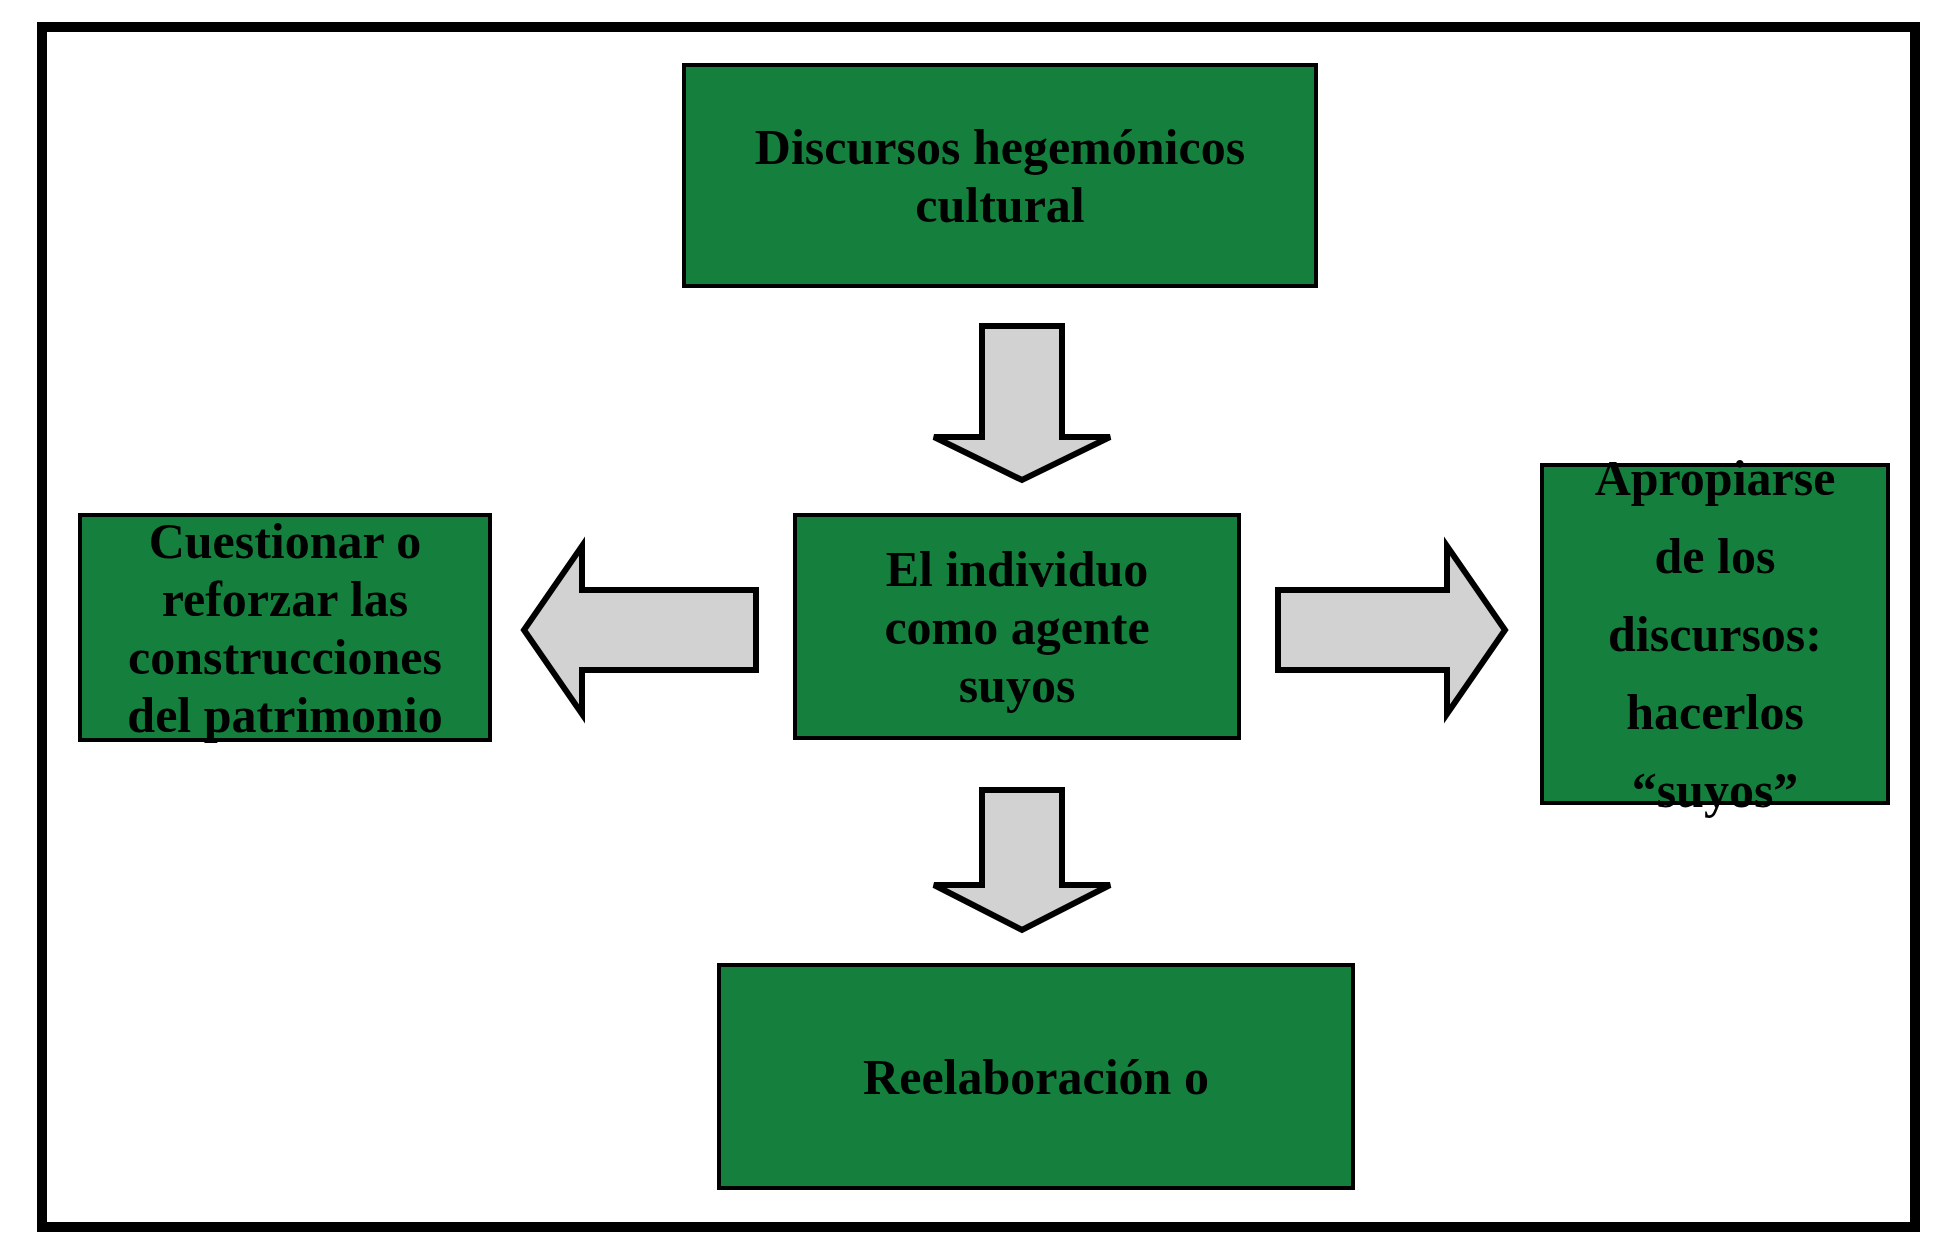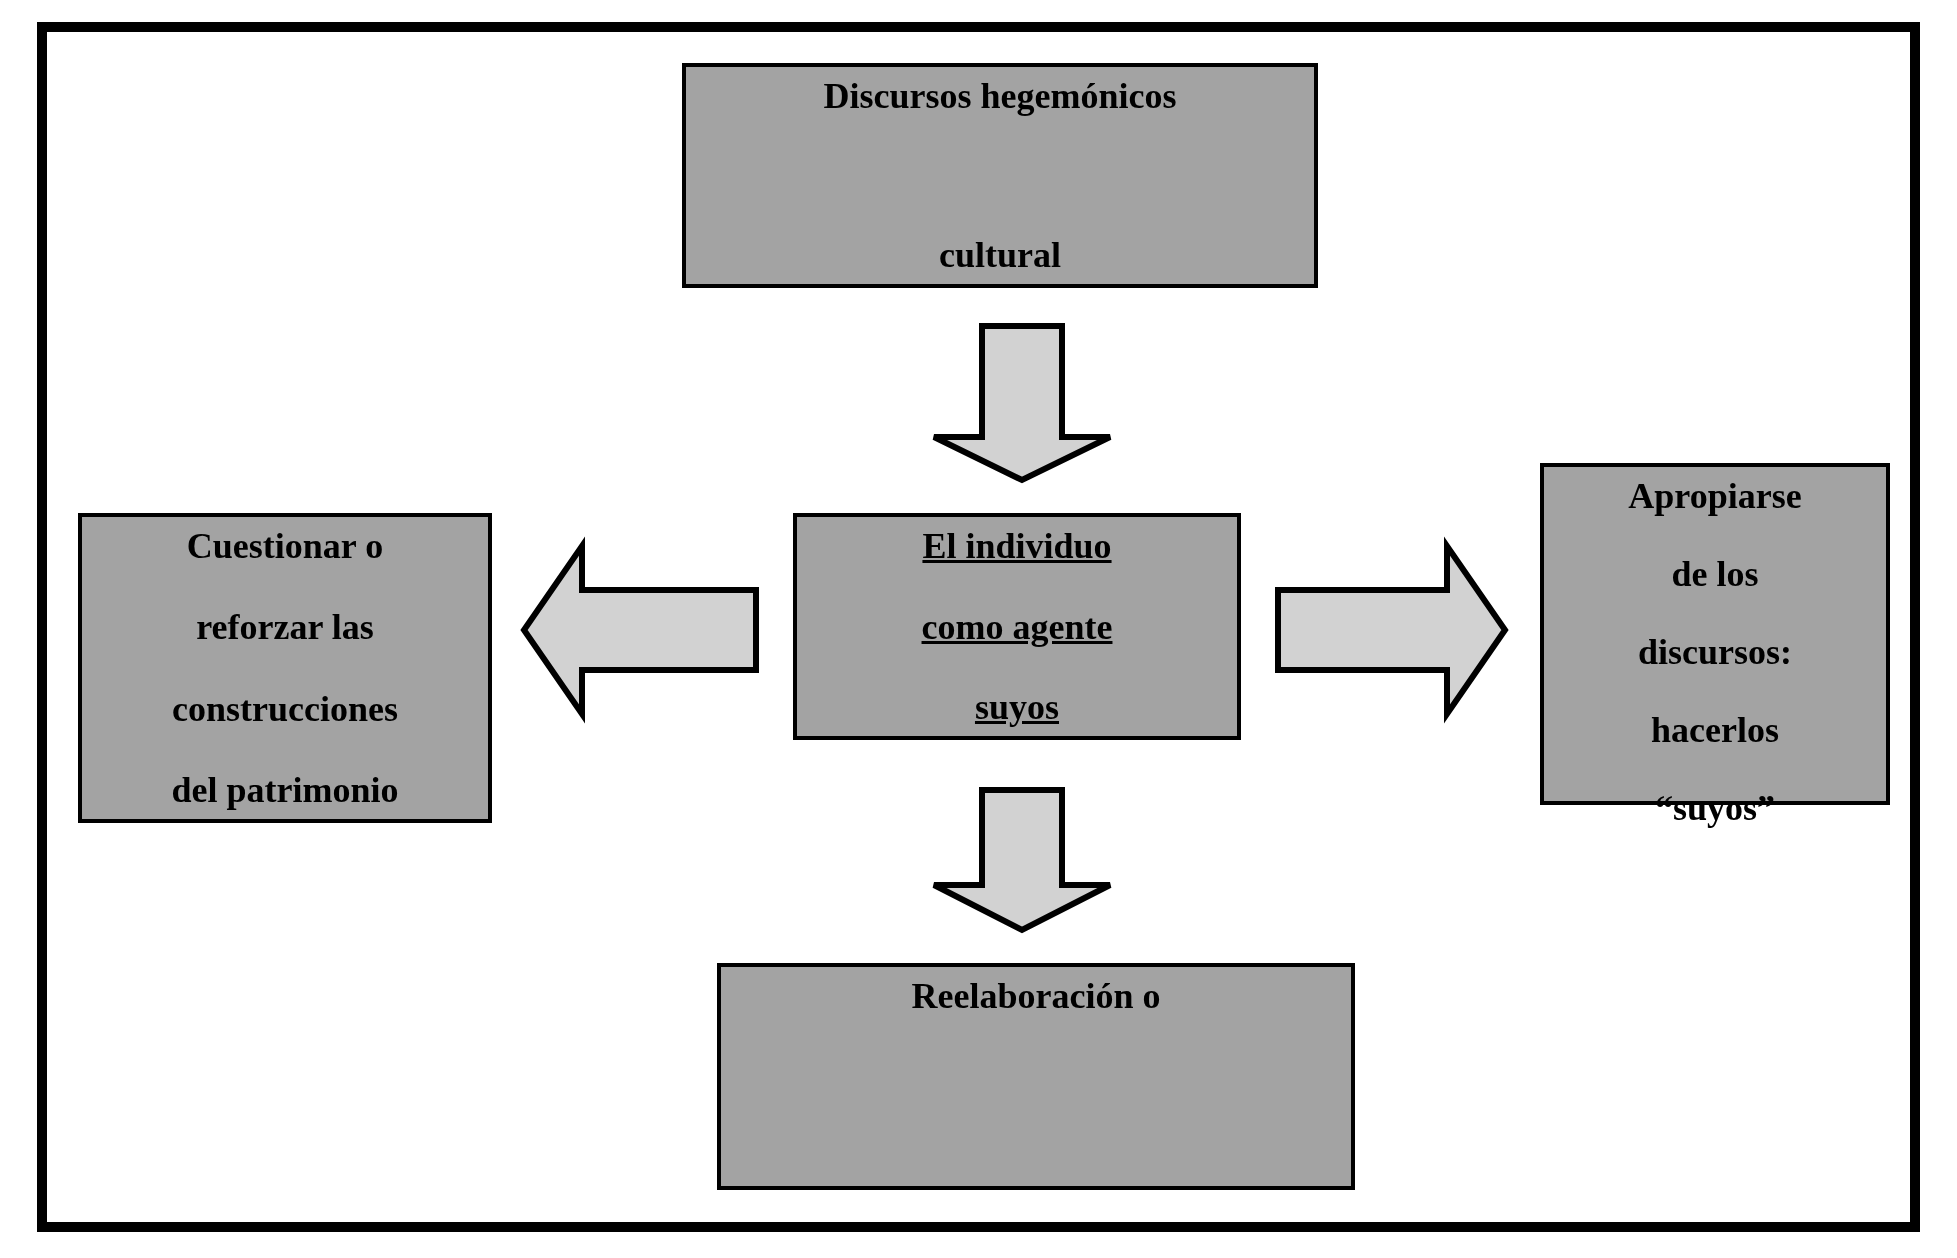--- a/index.html
+++ b/index.html
@@ -35,33 +35,33 @@
   }
   .block-arrow {
     stroke: #000000;
     stroke-width: 6;
     stroke-linejoin: miter;
   }
   .node-box {
     position: absolute;
     box-sizing: border-box;
     border: 4px solid #000000;
-    background: #a3a3a3;
+    background: #15803d;
     display: flex;
     flex-direction: column;
     align-items: center;
-    justify-content: space-between;
+    justify-content: center;
     text-align: center;
     font-weight: bold;
-    font-size: 36px;
+    font-size: 50px;
     line-height: 58px;
   }
   .box-top    { left: 682px;  top: 63px;  width: 636px; height: 225px; }
-  .box-center { left: 793px;  top: 513px; width: 448px; height: 227px; text-decoration: underline; }
-  .box-left   { left: 78px;   top: 513px; width: 414px; height: 310px; }
+  .box-center { left: 793px;  top: 513px; width: 448px; height: 227px; }
+  .box-left   { left: 78px;   top: 513px; width: 414px; height: 229px; }
   .box-right  { left: 1540px; top: 463px; width: 350px; height: 342px; gap: 20px; }
   .box-bottom { left: 717px;  top: 963px; width: 638px; height: 227px; gap: 44px; }
   .box-line { white-space: nowrap; }
 </style>
 </head>
 <body>
 
 <div class="canvas">
 
   <div class="outer-frame"></div>

